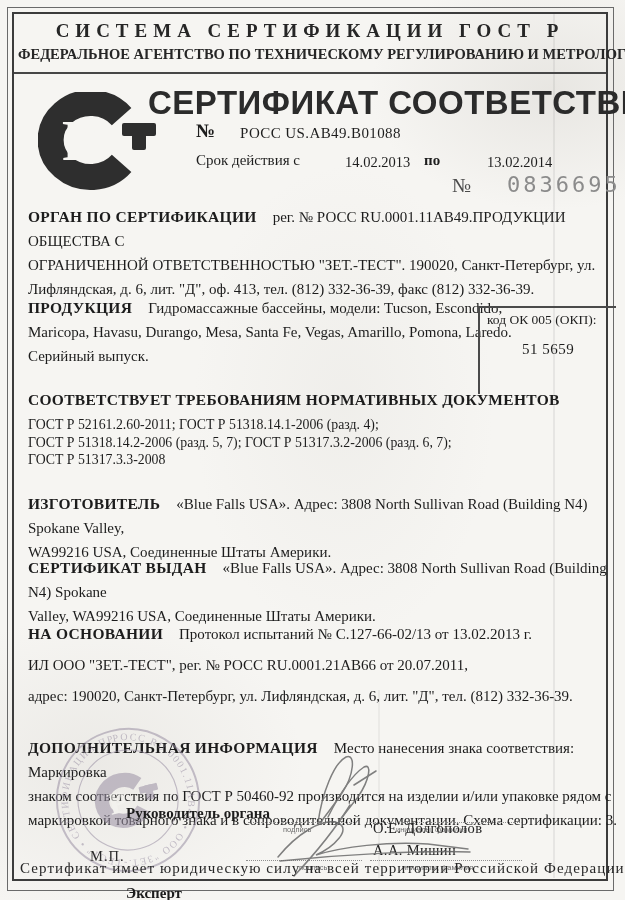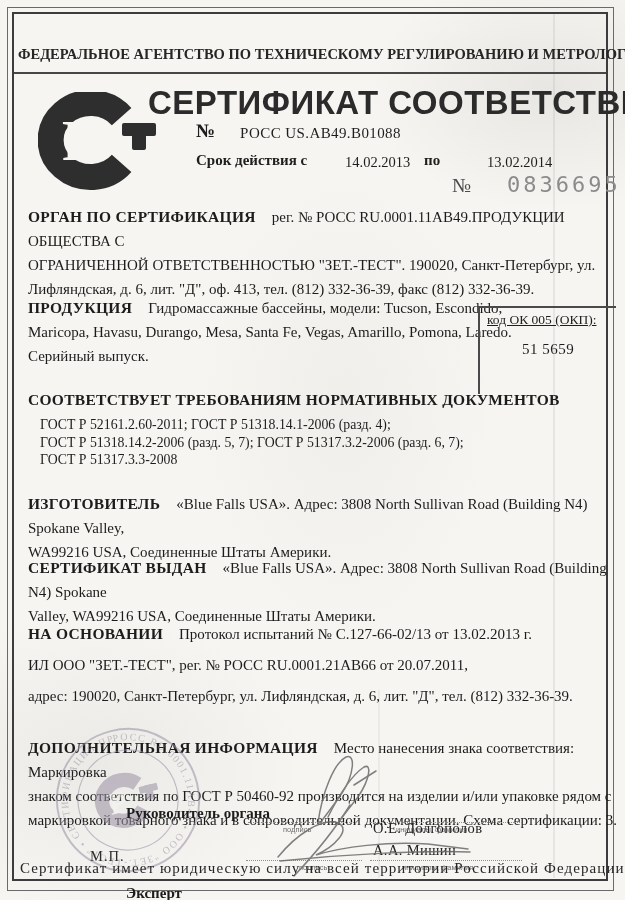--- a/index.html
+++ b/index.html
@@ -26,44 +26,44 @@
         font-weight:bold;font-size:19px;letter-spacing:6px;white-space:nowrap;color:#262626;}
   .hdr2{position:absolute;left:18px;right:23px;top:46px;text-align:center;
         font-weight:bold;font-size:14.5px;letter-spacing:0px;white-space:nowrap;color:#262626;}
 
   .logo{position:absolute;left:38px;top:92px;}
   .title{position:absolute;left:148px;top:84px;width:462px;
          font-family:"Liberation Sans",sans-serif;font-weight:bold;font-size:33px;
          letter-spacing:.5px;white-space:nowrap;color:#2b2b2b;}
   .no-label{position:absolute;left:196px;top:120px;font-weight:bold;font-size:19px;}
   .no-value{position:absolute;left:240px;top:125px;font-size:15px;letter-spacing:.4px;}
-  .validity-label{position:absolute;left:196px;top:152px;font-weight:bold;font-size:15px;}
+  .validity-label{position:absolute;left:196px;top:152px;font-weight:normal;font-size:15px;}
   .date-from{position:absolute;left:345px;top:154px;font-size:14.5px;}
   .po-label{position:absolute;left:424px;top:152px;font-weight:bold;font-size:15px;}
   .date-to{position:absolute;left:487px;top:154px;font-size:14.5px;}
   .blank-no{position:absolute;left:452px;top:172px;white-space:nowrap;}
   .blank-no .nsign{font-size:20px;color:#4a4a4a;}
   .blank-no .digits{font-family:"DejaVu Sans Mono",monospace;font-size:22px;color:#8b8b8b;letter-spacing:3px;margin-left:32px;}
 
   .sec{position:absolute;left:28px;width:584px;font-size:15px;line-height:24px;color:#1c1c1c;}
   .sec .lbl{font-weight:bold;font-size:15.5px;letter-spacing:.3px;margin-right:16px;white-space:nowrap;}
   .sec .ln{white-space:nowrap;}
   .sec-organ{top:205px;}
   .sec-prod{top:296px;}
   .sec-norm{top:388px;}
-  .sec-norm .lines{font-size:13.8px;line-height:17.5px;margin-top:4px;margin-left:12px;}
+  .sec-norm .lines{font-size:13.8px;line-height:17.5px;margin-top:4px;}
   .sec-man{top:492px;}
   .sec-issued{top:556px;}
   .sec-basis{top:618px;line-height:31px;}
   .sec-add{top:736px;}
 
   .codebox{position:absolute;left:478px;width:136px;height:86px;
            border-top:2px solid #4a4a4a;border-left:2px solid #4a4a4a;
            font-size:13.5px;}
-  .codebox .cb-label{padding:4px 0 0 7px;white-space:nowrap;text-decoration:underline;}
+  .codebox .cb-label{padding:4px 0 0 7px;white-space:nowrap;}
   .codebox .cb-value{text-align:center;margin-top:13px;font-size:15px;letter-spacing:.5px;}
   .box-ok{top:306px;}
   .box-tn{top:400px;}
 
   .stamp{position:absolute;left:52px;top:724px;width:152px;height:152px;opacity:.55;transform:rotate(-14deg);}
   .mp{position:absolute;left:90px;top:848px;font-size:14.5px;letter-spacing:1px;color:#2c2c2c;}
 
   .sig-label{position:absolute;font-weight:bold;font-size:15px;white-space:nowrap;color:#1c1c1c;}
   .sig-head-label{left:126px;top:805px;}
   .sig-expert-label{left:126px;top:885px;}
@@ -90,20 +90,21 @@
 
 <div class="page">
 
   <div class="scanline" style="left:553px;top:13px;height:865px;"></div>
   <div class="scanline" style="left:378px;top:690px;height:188px;opacity:.7;"></div>
 
   <div class="frame-outer"></div>
   <div class="frame-inner"></div>
   <div class="hdr-sep"></div>
 
+  <div class="hdr1">СИСТЕМА СЕРТИФИКАЦИИ ГОСТ Р</div>
   <div class="hdr2">ФЕДЕРАЛЬНОЕ АГЕНТСТВО ПО ТЕХНИЧЕСКОМУ РЕГУЛИРОВАНИЮ И МЕТРОЛОГИИ</div>
 
   <svg class="logo" width="122" height="100" viewBox="0 0 122 100">
     <path d="M 83.6 71.4 A 40 37 0 1 1 83.6 24.6" fill="none" stroke="#2e2e2e" stroke-width="26"></path>
     <text x="24" y="68" font-family="Liberation Serif, serif" font-weight="bold" font-size="56" fill="#f6f5f2">Р</text>
     <rect x="84" y="31" width="34" height="13" rx="2" fill="#2e2e2e"></rect>
     <rect x="94" y="31" width="14" height="27" rx="2" fill="#2e2e2e"></rect>
   </svg>
 
   <div class="title">СЕРТИФИКАТ СООТВЕТСТВИЯ</div>
@@ -113,21 +114,21 @@
   <div class="validity-label">Срок действия  с</div>
   <div class="date-from">14.02.2013</div>
   <div class="po-label">по</div>
   <div class="date-to">13.02.2014</div>
   <div class="blank-no">
     <span class="nsign">№</span>
     <span class="digits">0836695</span>
   </div>
 
   <div class="sec sec-organ">
-    <span class="lbl">ОРГАН ПО СЕРТИФИКАЦИЯ</span><span>рег. № РОСС RU.0001.11АВ49.ПРОДУКЦИИ ОБЩЕСТВА С</span>
+    <span class="lbl">ОРГАН ПО СЕРТИФИКАЦИИ</span><span>рег. № РОСС RU.0001.11АВ49.ПРОДУКЦИИ ОБЩЕСТВА С</span>
     <div class="ln">ОГРАНИЧЕННОЙ ОТВЕТСТВЕННОСТЬЮ "ЗЕТ.-ТЕСТ". 190020, Санкт-Петербург, ул.</div>
     <div class="ln">Лифляндская, д. 6, лит. "Д", оф. 413, тел. (812) 332-36-39, факс (812) 332-36-39.</div>
   </div>
 
   <div class="sec sec-prod">
     <span class="lbl">ПРОДУКЦИЯ</span><span>Гидромассажные бассейны, модели: Tucson, Escondido,</span>
     <div class="ln">Maricopa, Havasu, Durango, Mesa, Santa Fe, Vegas, Amarillo, Pomona, Laredo.</div>
     <div class="ln">Серийный выпуск.</div>
   </div>
 

